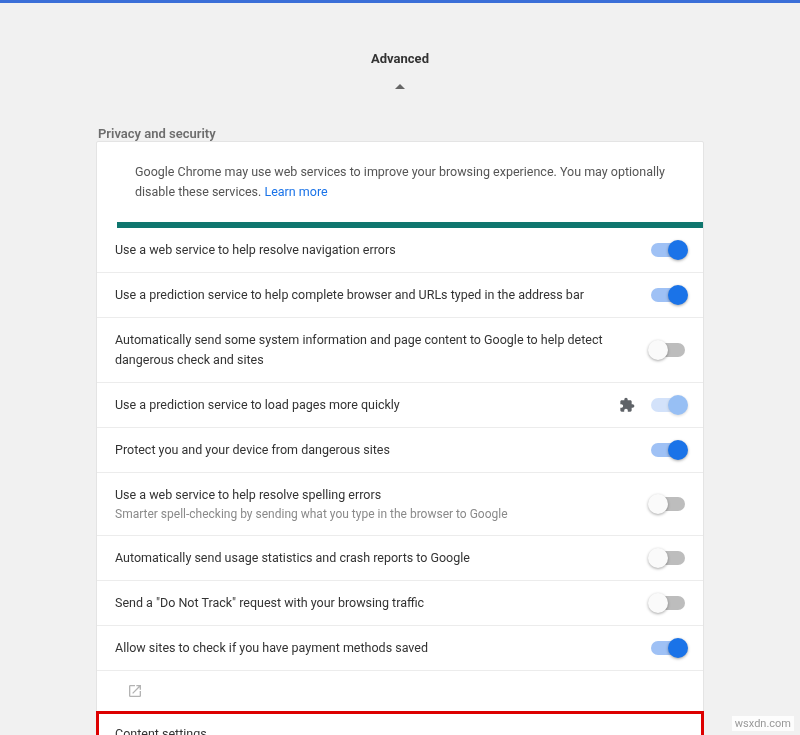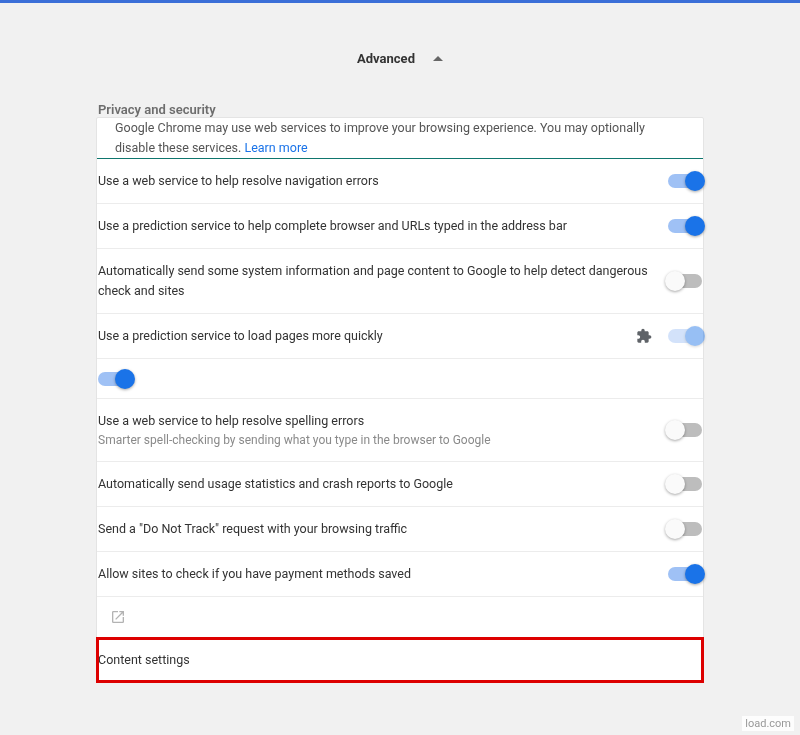--- a/index.html
+++ b/index.html
@@ -22,46 +22,48 @@
   .advanced-header {
     text-align: center;
     font-size: 13px;
     font-weight: bold;
     color: #333;
     cursor: pointer;
     display: flex;
     justify-content: center;
     align-items: center;
     gap: 18px;
+    flex-direction: column;
   }
   .chevron-up-svg { display: block; }
   .section-title {
     margin-top: 36px;
     font-size: 13px;
     font-weight: 600;
     color: #6d6d6d;
     padding-left: 2px;
   }
   .card {
     background: #fff;
     border: 1px solid #e4e4e4;
     border-radius: 2px;
   }
   .intro {
-    padding: 0 18px;
+    padding: 20px 18px;
     font-size: 12.5px;
     color: #555;
     line-height: 1.6;
-    border-bottom: 1px solid #0f766e;
+    border-bottom: 6px solid #0f766e;
+    margin-left: 20px;
   }
   .intro a { color: #1a73e8; text-decoration: none; cursor: pointer; }
   .row {
     display: flex;
     align-items: center;
-    padding: 12px 1px;
+    padding: 12px 18px;
     border-bottom: 1px solid #ececec;
     min-height: 40px;
   }
   .row:last-child { border-bottom: none; }
   .row .text { flex: 1; min-width: 0; }
   .row .title { font-size: 12.5px; color: #333; line-height: 1.6; }
   .row .subtitle { font-size: 12px; color: #8a8a8a; margin-top: 0; line-height: 1.5; }
   .row.clickable { cursor: pointer; }
   .highlight {
     outline: 3px solid #dd0000;
@@ -162,20 +164,23 @@
         </div>
       <svg class="ext-icon" width="16" height="16" viewBox="0 0 24 24">
           <path fill="#5f6368" d="M20.5 11H19V7c0-1.1-.9-2-2-2h-4V3.5C13 2.12 11.88 1 10.5 1S8 2.12 8 3.5V5H4c-1.1 0-2 .9-2 2v3.8h1.5c1.49 0 2.7 1.21 2.7 2.7s-1.21 2.7-2.7 2.7H2V20c0 1.1.9 2 2 2h3.8v-1.5c0-1.49 1.21-2.7 2.7-2.7s2.7 1.21 2.7 2.7V22H17c1.1 0 2-.9 2-2v-4h1.5c1.38 0 2.5-1.12 2.5-2.5S21.88 11 20.5 11z"></path>
         </svg>
       <div class="toggle on faded">
           <div class="knob"></div>
         </div>
     </div>
 
     <div class="row">
+      <div class="text">
+          <div class="title">Protect you and your device from dangerous sites</div>
+        </div>
       <div class="toggle on">
           <div class="knob"></div>
         </div>
     </div>
 
     <div class="row">
       <div class="text">
         <div class="title">Use a web service to help resolve spelling errors</div>
         <div class="subtitle">Smarter spell-checking by sending what you type in the browser to Google</div>
       </div>
@@ -221,13 +226,13 @@
       <div class="text">
         <div class="title">Content settings</div>
 
       </div>
 
     </div>
 
   </div>
 </div>
 
-<div class="watermark">load.com</div>
+<div class="watermark">wsxdn.com</div>
 
 </body></html>

